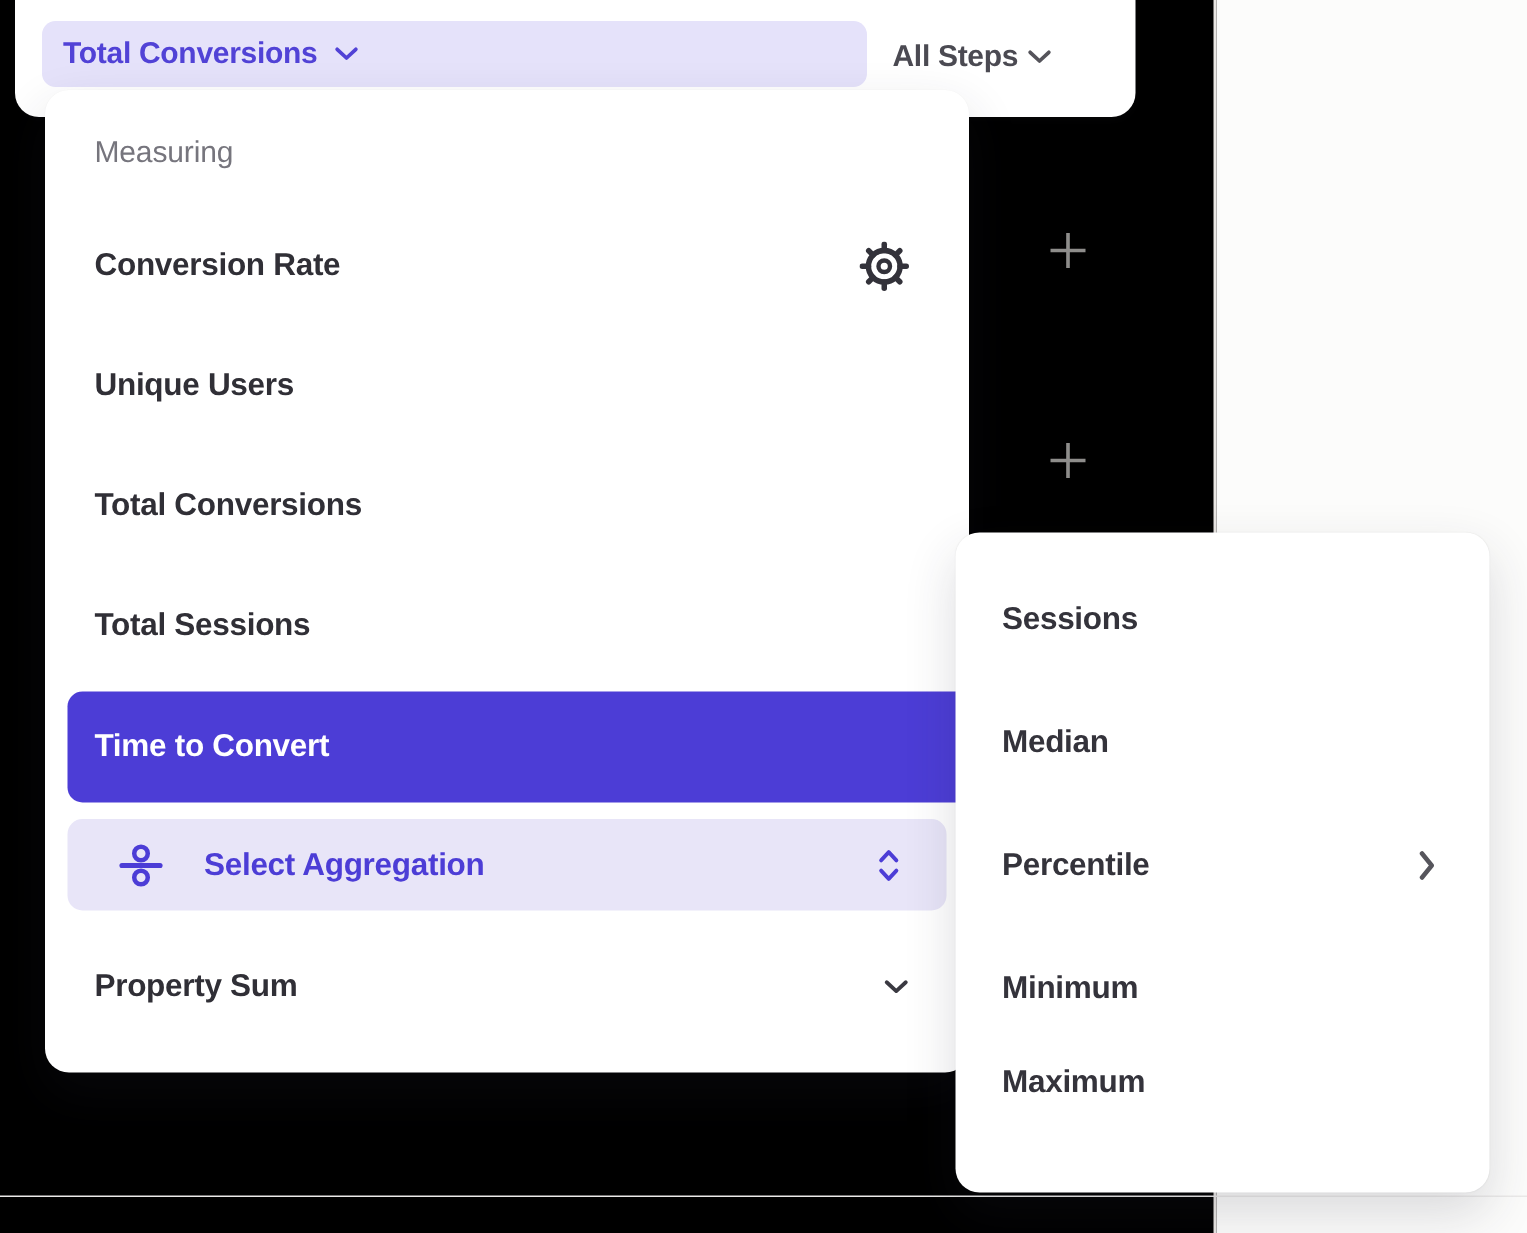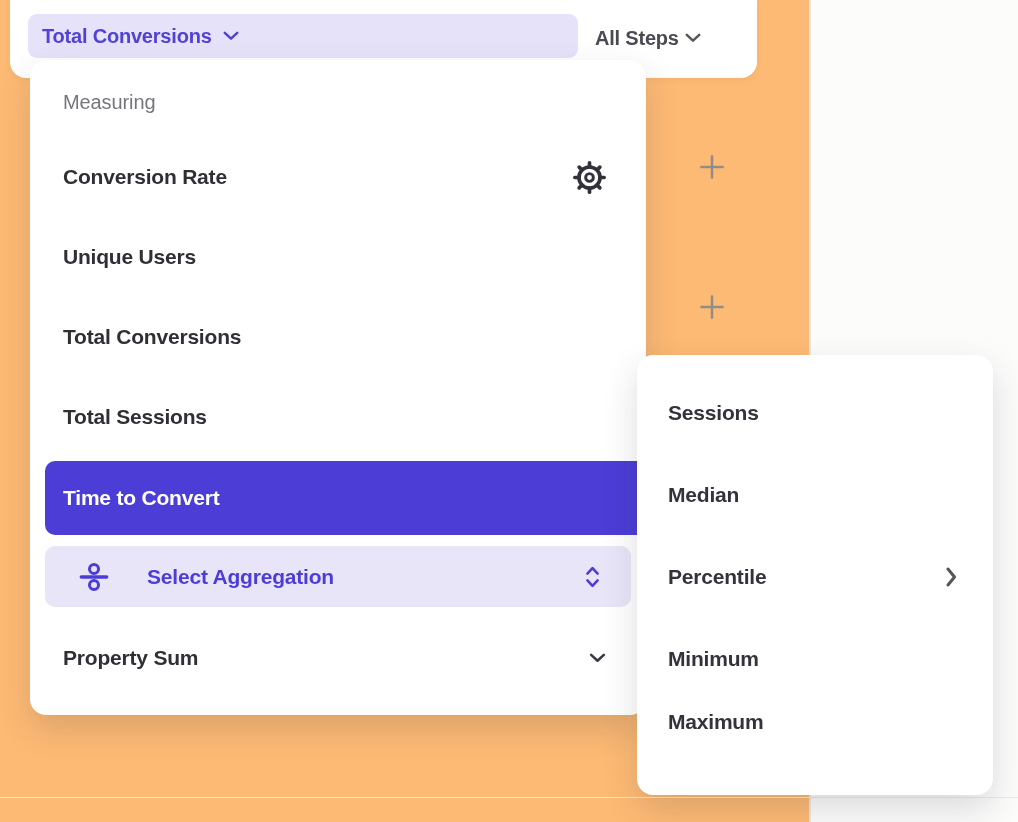--- a/index.html
+++ b/index.html
@@ -1,20 +1,20 @@
 <!DOCTYPE html>
 <html><head>
 <meta charset="utf-8">
 <style>
   * { margin:0; padding:0; box-sizing:border-box; }
   html,body { background:#f6f5f4; }
   body { font-family:"Liberation Sans", sans-serif; }
   .screen {
     position:relative; width:1018px; height:822px;
-    background:#fdba74; overflow:hidden;
+    background:#000000; overflow:hidden;
     -webkit-font-smoothing:antialiased;
   }
   
   .right-area { position:absolute; left:811px; top:0; width:207px; height:822px; background:#fcfcfb; }
   .v-divider { position:absolute; left:809px; top:0; width:2px; height:822px; background:#e9e6e3; }
   .h-divider { position:absolute; left:0; top:797px; width:1018px; height:1px; background:#ebeae9; }
 
   
   .toolbar-card {
     position:absolute; left:10px; top:0; width:747px; height:78px;
@@ -61,21 +61,21 @@
     background:#4c3dd6; border-radius:10px;
     display:flex; align-items:center; justify-content:space-between;
     padding:0 27px 0 18px;
     color:#ffffff; font-size:21px; font-weight:700; letter-spacing:-0.2px;
     cursor:pointer;
   }
   .mi-sub {
     position:absolute; left:15px; top:486px; width:586px; height:61px;
     background:#e8e5f8; border-radius:10px;
     display:flex; align-items:center;
-    padding:0 30px 0 33px; gap:37px;
+    padding:0 30px 0 33px; gap:26px;
     color:#4c3dd6; font-size:21px; font-weight:600; letter-spacing:-0.2px;
     cursor:pointer;
   }
   .mi-sub .updown { margin-left:auto; }
 
   
   .flyout {
     position:absolute; left:637px; top:355px; width:356px; height:440px;
     background:#ffffff; border-radius:16px;
     box-shadow:0 14px 34px rgba(45,45,60,0.16), 0 0 1px rgba(0,0,0,0.05);

